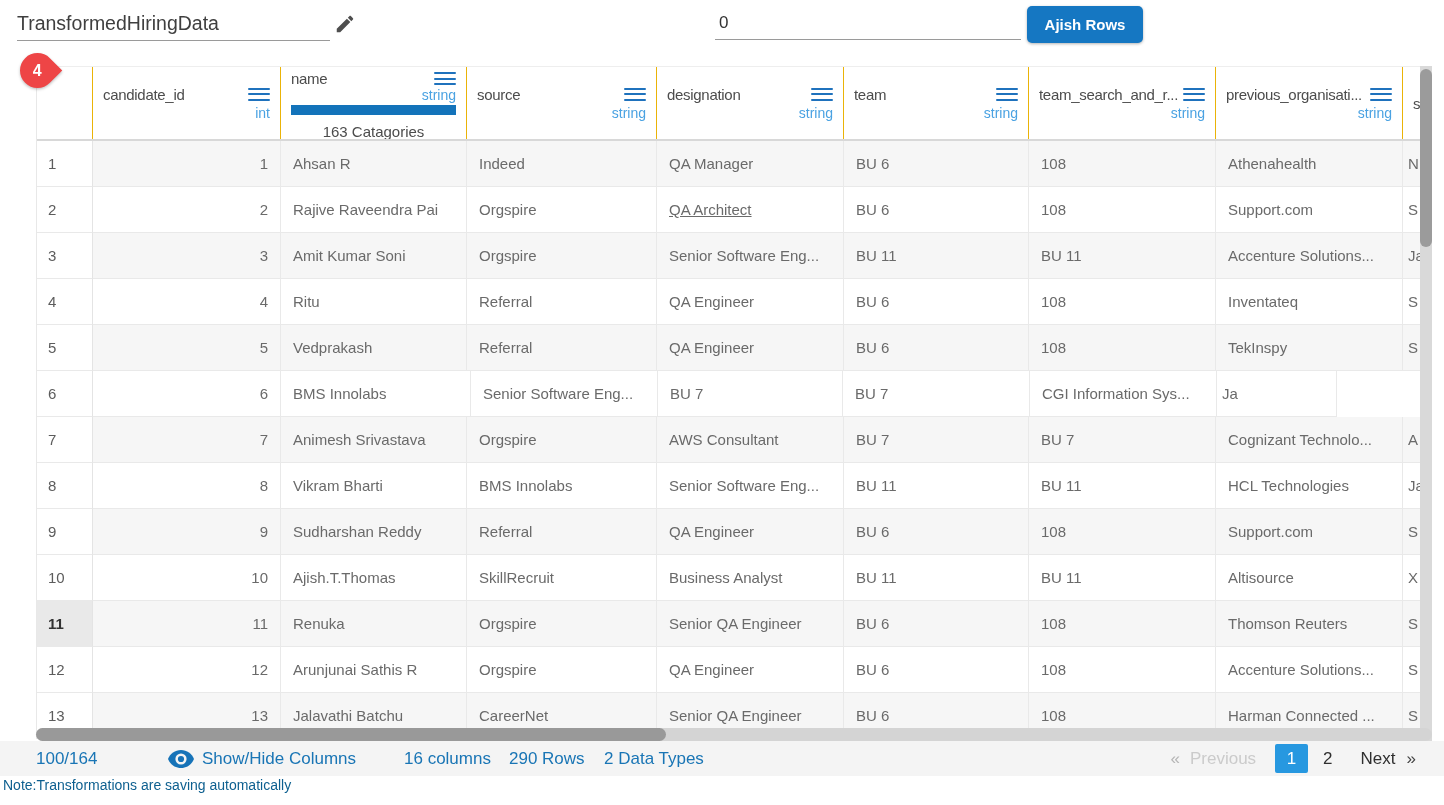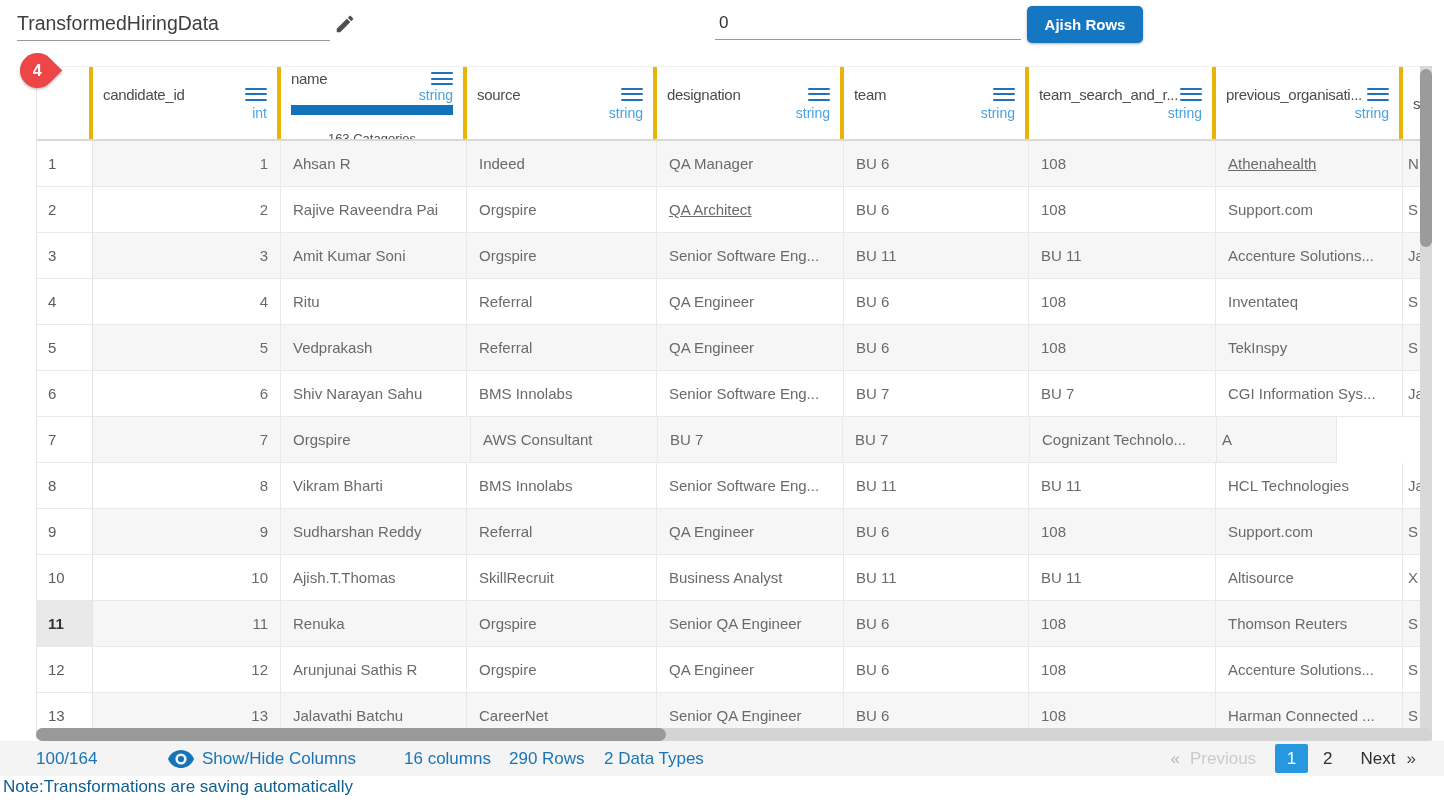--- a/index.html
+++ b/index.html
@@ -16,31 +16,31 @@
   .skip-btn{left:1027px;top:6px;width:116px;height:37px;background:var(--btn);border:none;border-radius:5px;
             color:#fff;font-size:15px;font-weight:700;display:flex;align-items:center;justify-content:center;
             box-shadow:0 1px 3px rgba(0,0,0,.3);cursor:pointer}
   .badge{left:20px;top:53px;width:35px;height:35px;background:var(--red);
          border-radius:50% 0 50% 50%;transform:rotate(45deg);
          display:flex;align-items:center;justify-content:center;box-shadow:1px 1px 3px rgba(0,0,0,.25);z-index:5}
   .badge>span{transform:rotate(-45deg);color:#fff;font-weight:700;font-size:16px}
   .table{left:36px;top:66px;width:1384px;height:672px;overflow:hidden;
          border-left:1px solid #e8e8e8;border-top:1px solid #eee;background:#fff}
   .thead{display:flex;height:74px;border-bottom:2px solid #d8d8d8;background:#fff;box-sizing:border-box}
-  .hcell{flex:0 0 auto;box-sizing:border-box;border-right:4px solid #eab308;padding:4px 10px;
+  .hcell{flex:0 0 auto;box-sizing:border-box;border-right:1px solid #eab308;padding:4px 10px;
          display:flex;flex-direction:column;justify-content:center;min-width:0;overflow:hidden}
   .hcell.name-col{justify-content:flex-start;padding-top:3px}
   .hrow{display:flex;justify-content:space-between;align-items:center;flex:0 0 auto}
   .hname{font-size:15px;color:#4c4c4c;white-space:nowrap;overflow:hidden;letter-spacing:-0.3px}
   .burger{width:22px;display:flex;flex-direction:column;gap:3.5px;cursor:pointer;flex:0 0 auto;margin-left:2px}
   .burger i{display:block;height:2px;background:var(--burger);border-radius:1px}
   .htype{font-size:14px;color:var(--type);text-align:right;margin-top:2px;flex:0 0 auto}
   .name-col .htype{margin-top:0}
   .catbar{height:10px;background:var(--bar);margin-top:2px;flex:0 0 auto}
-  .catlabel{font-size:13px;color:#4c4c4c;text-align:center;margin-top:16px;flex:0 0 auto}
+  .catlabel{font-size:15px;color:#4c4c4c;text-align:center;margin-top:8px;flex:0 0 auto}
   .drow{display:flex;height:46px;box-sizing:border-box}
   .rcell{flex:0 0 56px;box-sizing:border-box;border-right:1px solid #e4e4e4;border-bottom:1px solid #e9e9e9;
          display:flex;align-items:center;padding-left:11px;font-size:15px;color:#5c5c5c;background:#fff}
   .rcell.hl{background:#e9e9e9;color:#333;font-weight:700}
   .dcell{flex:0 0 auto;box-sizing:border-box;border-right:1px solid #e9e9e9;border-bottom:1px solid #e9e9e9;
          display:flex;align-items:center;padding:0 12px;font-size:15px;color:#6a6a6a;
          white-space:nowrap;overflow:hidden;min-width:0}
   .dcell.partial{padding:0 5px}
   .drow.odd .dcell{background:#f6f6f6}
   .drow.even .dcell{background:#fff}
@@ -56,21 +56,21 @@
   .f-cols{left:404px}
   .f-rows{left:509px}
   .f-types{left:604px}
   .pager{position:absolute;right:28px;top:0;height:35px;display:flex;align-items:center;font-size:17px}
   .pg-arrow-l{color:#b5b5b5;margin-right:10px}
   .pg-prev{color:#cbcbcb;margin-right:19px}
   .pg-active{background:var(--page);color:#fff;width:33px;height:29px;display:flex;align-items:center;justify-content:center;border-radius:2px;margin-right:15px}
   .pg-2{color:#2f2f2f;cursor:pointer;margin-right:28px}
   .pg-next{color:#2f2f2f;cursor:pointer;margin-right:11px}
   .pg-arrow-r{color:#444}
-  .note{left:3px;top:777px;font-size:17px;color:var(--note)}
+  .note{left:3px;top:777px;font-size:14px;color:var(--note)}
 </style>
 </head>
 <body style="--accent: #1975b5; --btn: #1577c2; --red: #ee4546; --page: #2798e0; --bar: #1373ba; --type: #4aa2e2; --burger: #1f72bd; --note: #0d5f8f;">
 
 <div class="abs title-wrap">
   <span>TransformedHiringData</span>
 </div>
 <div class="abs pencil">
   <svg width="22" height="22" viewBox="0 0 24 24">
       <path fill="#4e4e4e" d="M3 17.25V21h3.75L17.81 9.94l-3.75-3.75L3 17.25zM20.71 7.04c.39-.39.39-1.02 0-1.41l-2.34-2.34c-.39-.39-1.02-.39-1.41 0l-1.83 1.83 3.75 3.75 1.83-1.83z"></path>
@@ -175,21 +175,21 @@
     </div>
   <div>
       <div class="drow odd">
         <div class="rcell">1</div>
         <div class="dcell num" style="flex: 0 0 188px;">1</div>
         <div class="dcell" style="flex: 0 0 186px;">Ahsan R</div>
         <div class="dcell" style="flex: 0 0 190px;">Indeed</div>
         <div class="dcell" style="flex: 0 0 187px;">QA Manager</div>
         <div class="dcell" style="flex: 0 0 185px;">BU 6</div>
         <div class="dcell" style="flex: 0 0 187px;">108</div>
-        <div class="dcell" style="flex: 0 0 187px; text-decoration: underline;">Athenahealth</div>
+        <div class="dcell" style="flex: 0 0 187px;">Athenahealth</div>
         <div class="dcell partial" style="flex: 0 0 120px;">N</div>
       </div>
       <div class="drow even">
         <div class="rcell">2</div>
         <div class="dcell num" style="flex: 0 0 188px;">2</div>
         <div class="dcell" style="flex: 0 0 186px;">Rajive Raveendra Pai</div>
         <div class="dcell" style="flex: 0 0 190px;">Orgspire</div>
         <div class="dcell" style="flex: 0 0 187px; text-decoration: underline;">QA Architect</div>
         <div class="dcell" style="flex: 0 0 185px;">BU 6</div>
         <div class="dcell" style="flex: 0 0 187px;">108</div>
@@ -225,31 +225,31 @@
         <div class="dcell" style="flex: 0 0 190px;">Referral</div>
         <div class="dcell" style="flex: 0 0 187px;">QA Engineer</div>
         <div class="dcell" style="flex: 0 0 185px;">BU 6</div>
         <div class="dcell" style="flex: 0 0 187px;">108</div>
         <div class="dcell" style="flex: 0 0 187px;">TekInspy</div>
         <div class="dcell partial" style="flex: 0 0 120px;">S</div>
       </div>
       <div class="drow even">
         <div class="rcell">6</div>
         <div class="dcell num" style="flex: 0 0 188px;">6</div>
-        <div class="dcell" style="flex: 0 0 186px;">Shiv Narayan Sahu</div>
         <div class="dcell" style="flex: 0 0 190px;">BMS Innolabs</div>
         <div class="dcell" style="flex: 0 0 187px;">Senior Software Eng...</div>
         <div class="dcell" style="flex: 0 0 185px;">BU 7</div>
         <div class="dcell" style="flex: 0 0 187px;">BU 7</div>
         <div class="dcell" style="flex: 0 0 187px;">CGI Information Sys...</div>
         <div class="dcell partial" style="flex: 0 0 120px;">Ja</div>
       </div>
       <div class="drow odd">
         <div class="rcell">7</div>
         <div class="dcell num" style="flex: 0 0 188px;">7</div>
+        <div class="dcell" style="flex: 0 0 186px;">Animesh Srivastava</div>
         <div class="dcell" style="flex: 0 0 190px;">Orgspire</div>
         <div class="dcell" style="flex: 0 0 187px;">AWS Consultant</div>
         <div class="dcell" style="flex: 0 0 185px;">BU 7</div>
         <div class="dcell" style="flex: 0 0 187px;">BU 7</div>
         <div class="dcell" style="flex: 0 0 187px;">Cognizant Technolo...</div>
         <div class="dcell partial" style="flex: 0 0 120px;">A</div>
       </div>
       <div class="drow even">
         <div class="rcell">8</div>
         <div class="dcell num" style="flex: 0 0 188px;">8</div>

